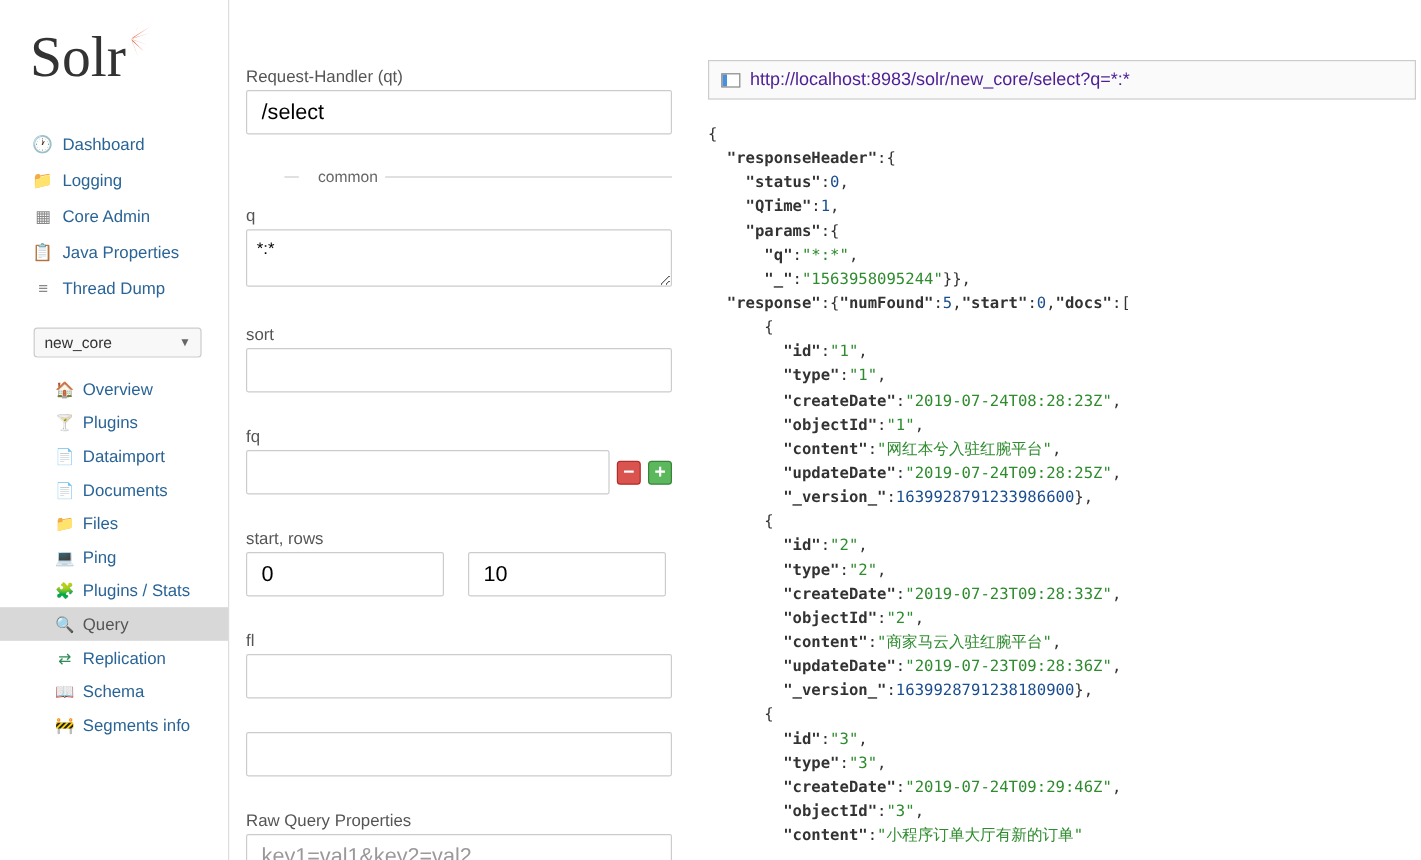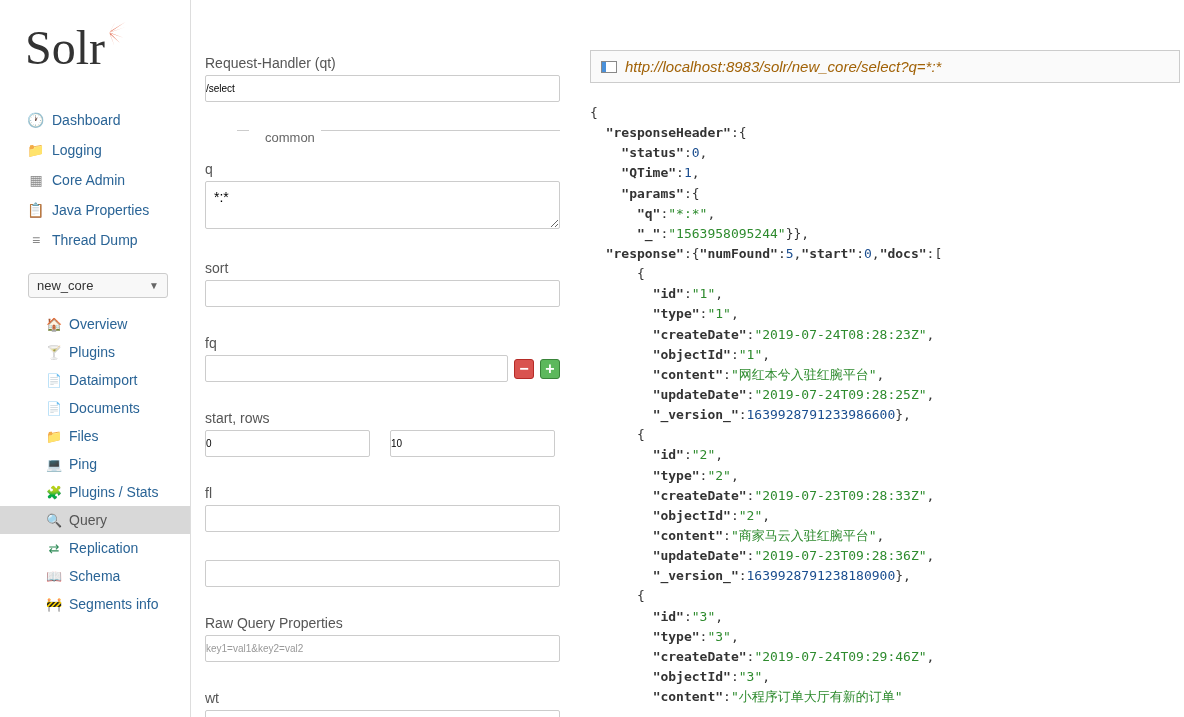--- a/index.html
+++ b/index.html
@@ -18,21 +18,21 @@
     
     .sub-nav-list { list-style: none; }
     .sub-nav-item { display: flex; align-items: center; padding: 6px 10px 6px 46px; cursor: pointer; color: #2a6496; font-size: 14px; }
     .sub-nav-item.active { background: #d8d8d8; color: #555; }
     .sub-icon { width: 16px; height: 16px; margin-right: 7px; display: inline-flex; align-items: center; justify-content: center; font-size: 13px; }
     
     .vline { position: absolute; left: 190px; top: 0; width: 1px; height: 717px; background: #ddd; }
     
     .form-area { position: absolute; left: 205px; top: 55px; width: 355px; }
     .form-label { color: #555; font-size: 14px; margin-bottom: 4px; display: block; }
-    .form-input { width: 100%; padding: 7px 0; border: 1px solid #ccc; border-radius: 2px; font-size: 10px; background: #fff; }
+    .form-input { width: 100%; padding: 7px 12px; border: 1px solid #ccc; border-radius: 2px; font-size: 18px; background: #fff; }
     .form-textarea { width: 100%; padding: 7px 8px; border: 1px solid #ccc; border-radius: 2px; font-size: 14px; min-height: 48px; resize: both; font-family: Arial; }
     .form-group { margin-bottom: 28px; }
     .fieldset-legend { color: #666; font-size: 13px; padding: 0 6px; margin-left: 10px; }
     
     .fq-row { display: flex; align-items: center; gap: 6px; }
     .fq-input-wrap { flex: 1; }
     .btn-remove { width: 20px; height: 20px; background: #d9534f; color: #fff; border: 1px solid #b52b27; border-radius: 3px; cursor: pointer; display: flex; align-items: center; justify-content: center; font-weight: bold; font-size: 16px; line-height: 1; }
     .btn-add { width: 20px; height: 20px; background: #5cb85c; color: #fff; border: 1px solid #398439; border-radius: 3px; cursor: pointer; display: flex; align-items: center; justify-content: center; font-weight: bold; font-size: 16px; line-height: 1; }
     
     .start-rows { display: flex; gap: 20px; }
@@ -42,21 +42,21 @@
     .select-wrap { position: relative; }
     .select-arrow { position: absolute; right: 10px; top: 50%; transform: translateY(-50%); pointer-events: none; font-size: 11px; }
     
     .checkbox-row { display: flex; align-items: center; gap: 6px; margin-bottom: 8px; }
     .checkbox-row input { width: 14px; height: 14px; }
     .checkbox-row label { color: #555; }
     
     .output-area { position: absolute; left: 590px; top: 50px; width: 590px; }
     .url-box { border: 1px solid #ccc; padding: 7px 10px; background: #fafafa; display: flex; align-items: center; gap: 8px; margin-bottom: 20px; }
     .url-icon { width: 16px; height: 12px; border: 1px solid #888; display: inline-block; position: relative; background: linear-gradient(90deg, #4a90d9 30%, #fff 30%); }
-    .url-text { color: #a16207; font-size: 15px; font-style: italic; }
+    .url-text { color: #4c1d95; font-size: 15px; }
     
     .json-out { font-family: Consolas, monospace; font-size: 13px; line-height: 1.55; white-space: pre; color: #333; }
     .json-key { font-weight: bold; }
     .json-str { color: #2e8b2e; }
     .json-num { color: #1a4d8f; }
     
     .input-with-placeholder::placeholder { color: #999; }
   </style>
 </head>
 <body>
@@ -158,21 +158,21 @@
 <div class="vline"></div>
 
 <div class="form-area">
   <div class="form-group">
     <label class="form-label">Request-Handler (qt)</label>
     <input class="form-input" value="/select" style="">
   </div>
 
   <fieldset style="border:none;">
     <legend class="fieldset-legend" style="float:left;"><hr style="display:inline-block;width:10px;border:none;"></legend>
-    <div style="display:flex;align-items:flex-start;margin-bottom:16px;">
+    <div style="display:flex;align-items:center;margin-bottom:16px;">
       <hr style="flex:0 0 12px;border:none;border-top:1px solid #ccc;">
       <span class="fieldset-legend">common</span>
       <hr style="flex:1;border:none;border-top:1px solid #ccc;">
     </div>
   </fieldset>
 
   <div class="form-group">
     <label class="form-label">q</label>
     <textarea class="form-textarea" style="">*:*</textarea>
   </div>

